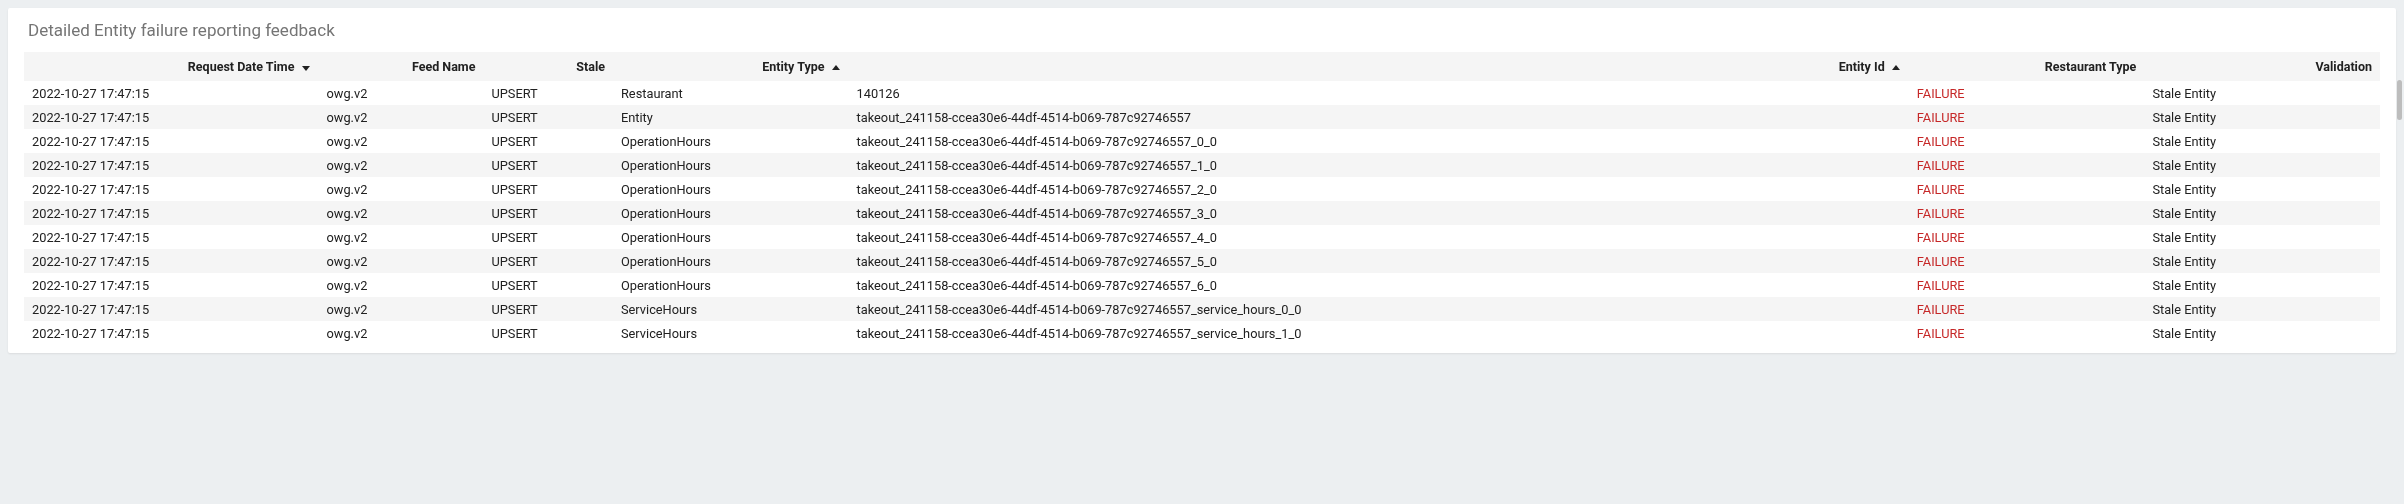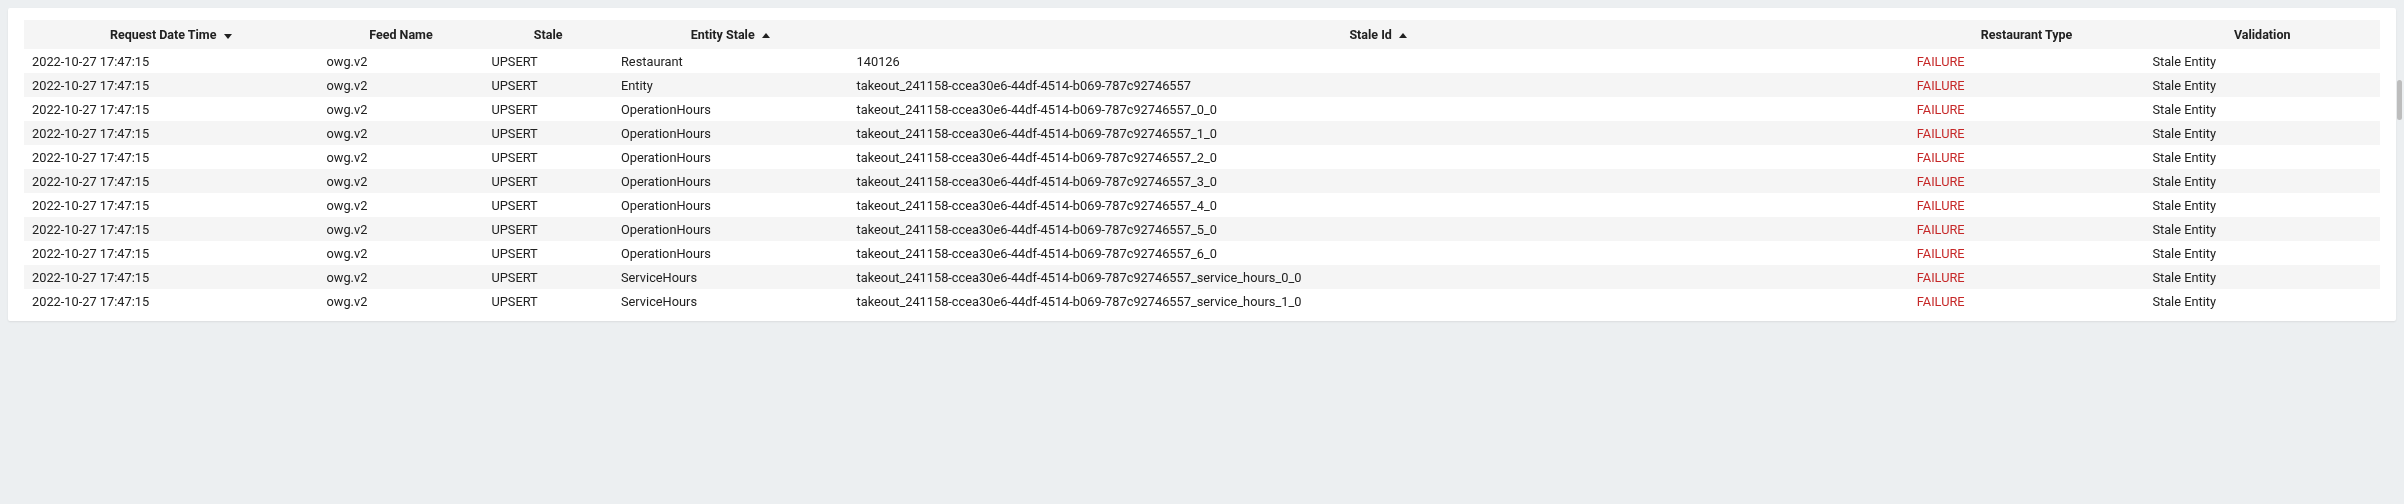--- a/index.html
+++ b/index.html
@@ -7,33 +7,34 @@
   .card{background:#fff;border-radius:2px;box-shadow:0 1px 2px rgba(0,0,0,.08);padding:12px 16px 8px 16px;position:relative;}
   .card-title{font-size:17px;color:#757575;margin:0 0 12px 4px;font-weight:400;}
   table{width:100%;border-collapse:collapse;table-layout:fixed;}
   col.c-dt{width:12.5%;}
   col.c-feed{width:7%;}
   col.c-route{width:5.5%;}
   col.c-etype{width:10%;}
   col.c-eid{width:45%;}
   col.c-vtype{width:10%;}
   col.c-val{width:10%;}
-  thead th{background:#f5f5f5;text-align:center;font-weight:700;font-size:12.5px;padding:7px 8px 7px 8px;border:0;white-space:nowrap;}
+  thead th{background:#f5f5f5;text-align:right;font-weight:700;font-size:12.5px;padding:7px 8px 7px 8px;border:0;white-space:nowrap;}
   tbody td{padding:4.5px 8px;font-size:12.8px;white-space:nowrap;overflow:hidden;text-overflow:ellipsis;}
   tbody tr:nth-child(even) td{background:#f5f5f5;}
   .sort-icon{display:inline-block;margin-left:3px;}
   .sort-icon svg{width:10px;height:10px;vertical-align:middle;}
   .failure{color:#c62828;}
   .vscroll{position:absolute;right:-6px;top:72px;width:5px;height:40px;background:#bdbdbd;border-radius:3px;}
 </style>
 </head>
 <body>
 
 <div class="page">
   <div class="card">
+    <h2 class="card-title">Detailed Entity failure reporting feedback</h2>
 
     <table>
       <colgroup>
         <col class="c-dt">
           <col class="c-feed">
           <col class="c-route">
           <col class="c-etype">
           <col class="c-eid">
           <col class="c-vtype">
           <col class="c-val">
@@ -48,29 +49,29 @@
                 </svg>
             </span>
           </th>
           <th>
             <span>Feed Name</span>
           </th>
           <th>
             <span>Stale</span>
           </th>
           <th>
-            <span>Entity Stale</span>
+            <span>Entity Type</span>
             <span class="sort-icon">
               <svg viewBox="0 0 10 10">
                   <path d="M1 7 L5 2 L9 7 Z" fill="#212121"></path>
                 </svg>
             </span>
           </th>
           <th>
-            <span>Stale Id</span>
+            <span>Entity Id</span>
             <span class="sort-icon">
               <svg viewBox="0 0 10 10">
                   <path d="M1 7 L5 2 L9 7 Z" fill="#212121"></path>
                 </svg>
             </span>
           </th>
           <th>
             <span>Restaurant Type</span>
           </th>
           <th>

